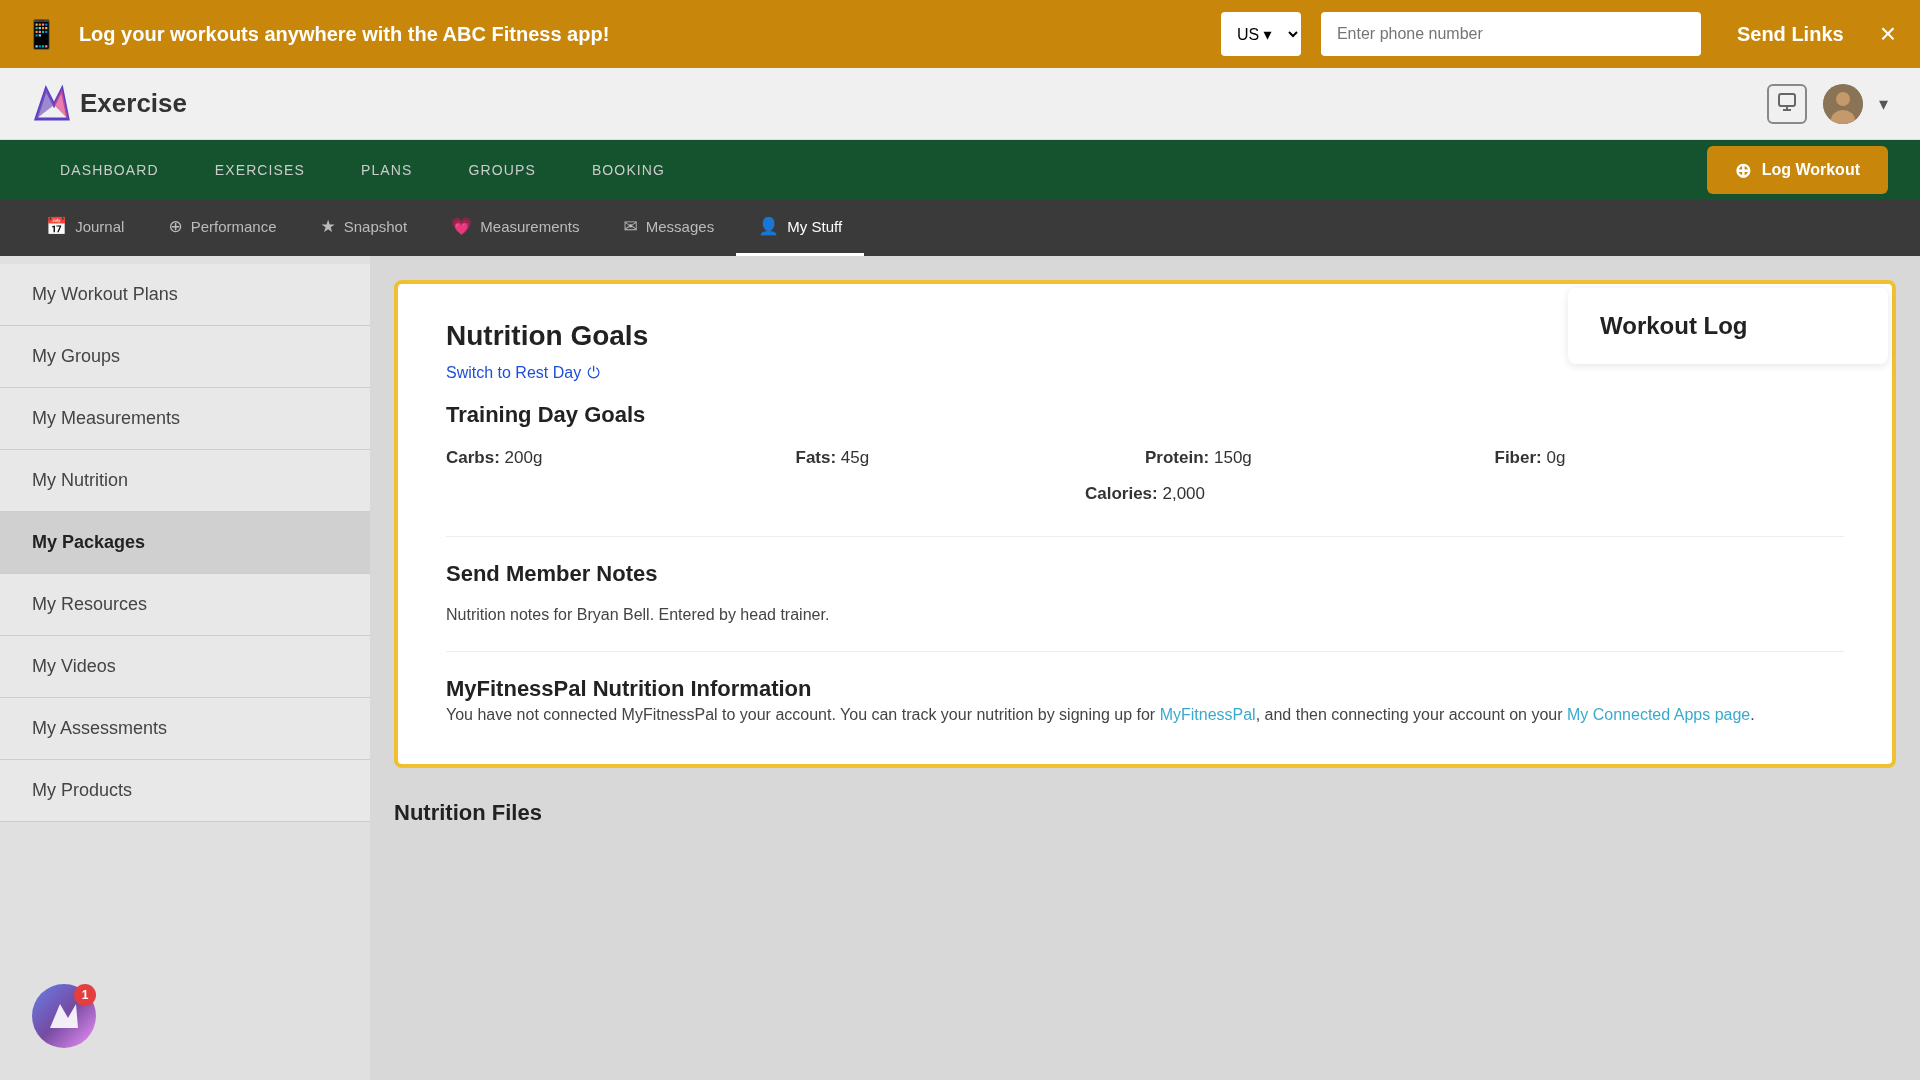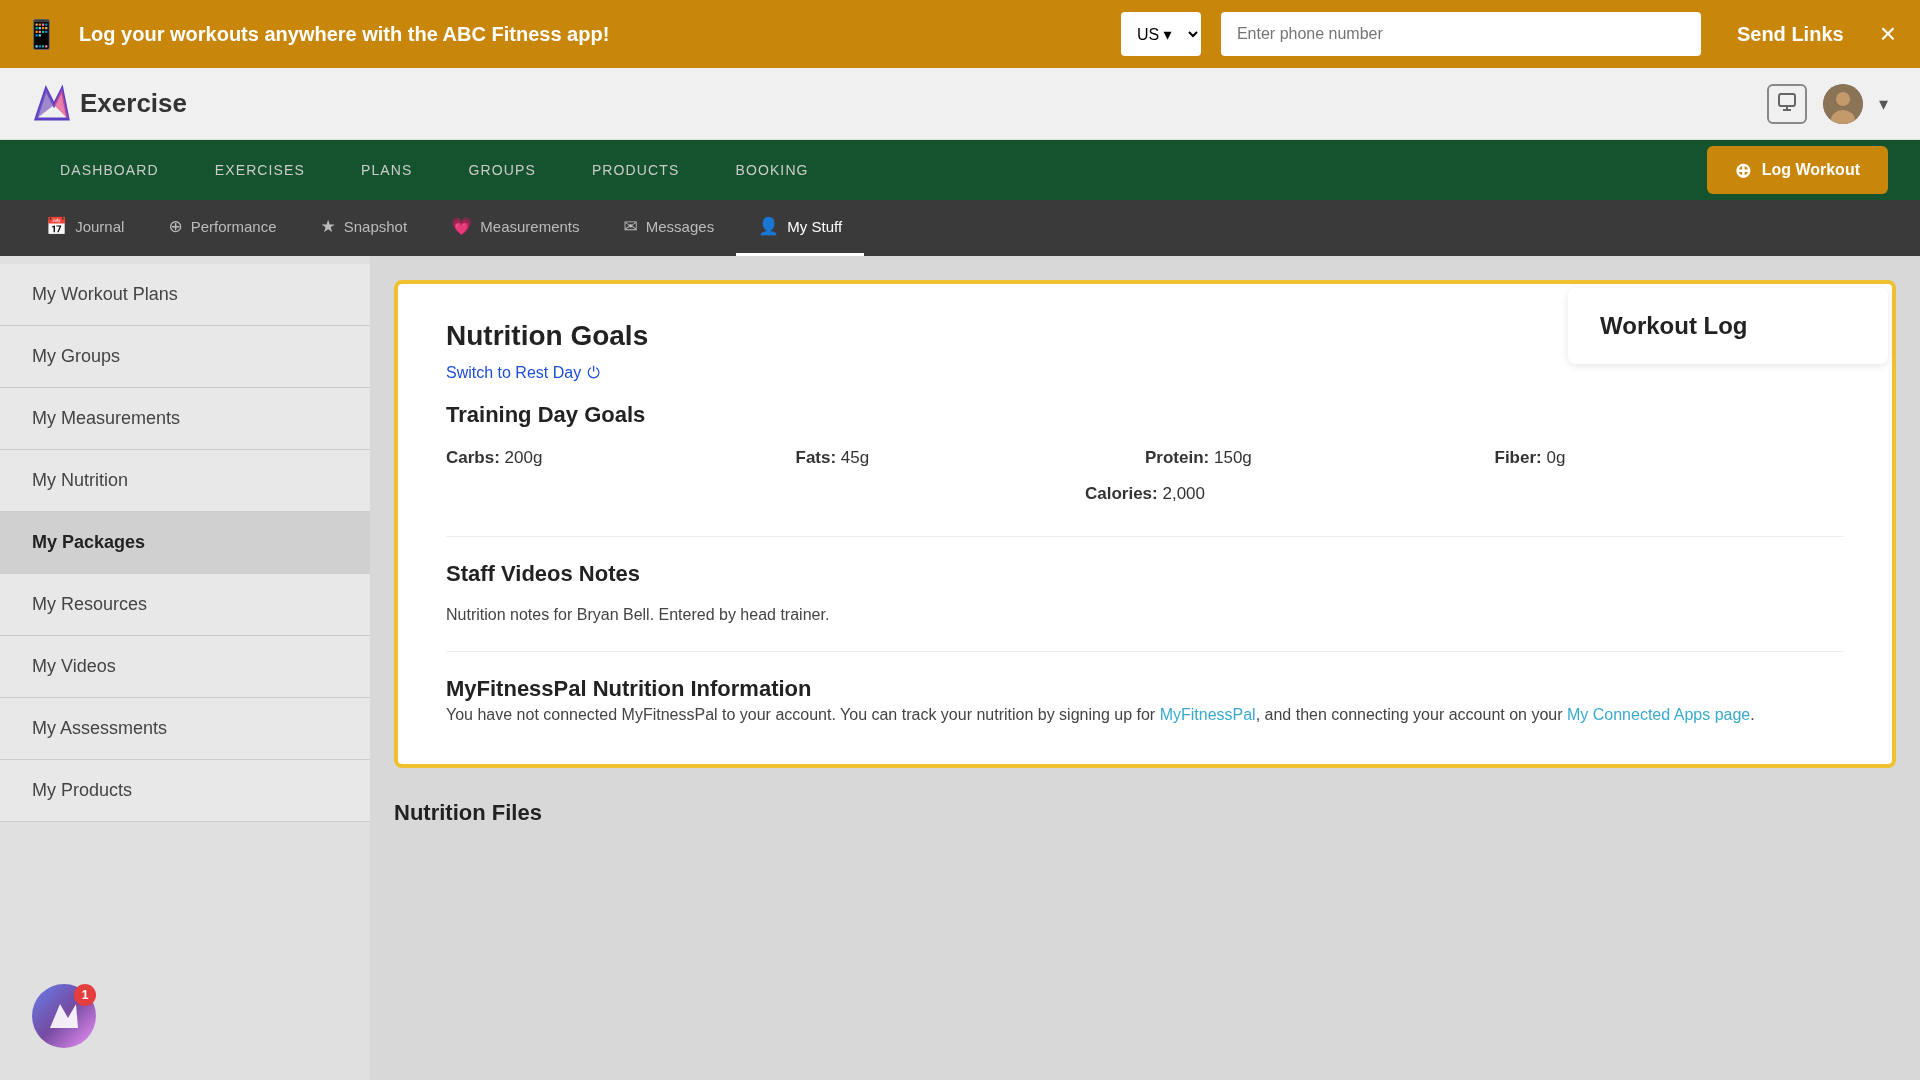--- a/index.html
+++ b/index.html
@@ -29,21 +29,21 @@
       border: none;
       border-radius: 4px;
       padding: 8px 12px;
       font-size: 16px;
       cursor: pointer;
       height: 44px;
       width: 80px;
     }
     .banner-phone-input {
       height: 44px;
-      width: 480px;
+      width: 380px;
       border: none;
       border-radius: 4px;
       padding: 0 16px;
       font-size: 16px;
       color: #999;
     }
     .banner-send-btn {
       background: transparent;
       border: none;
       color: white;
@@ -412,21 +412,20 @@
     <button class="header-dropdown-btn">▾</button>
   </div>
 </div>
 
 <nav class="main-nav">
   <div class="nav-items">
     <button class="nav-item">DASHBOARD</button>
     <button class="nav-item">EXERCISES</button>
     <button class="nav-item">PLANS</button>
     <button class="nav-item">GROUPS</button>
-    <button class="nav-item">PRODUCTS</button>
     <button class="nav-item">BOOKING</button>
   </div>
   <button class="log-workout-btn">
     <span class="plus-circle">⊕</span>
     <span>Log Workout</span>
   </button>
 </nav>
 
 <div class="sub-nav">
   <button class="sub-nav-item">
@@ -501,21 +500,21 @@
         </div>
       </div>
 
       <div class="calories-row">
         <strong>Calories:</strong>
         <span>2,000</span>
       </div>
 
       <div class="section-divider"></div>
 
-      <div class="section-title">Staff Videos Notes</div>
+      <div class="section-title">Send Member Notes</div>
       <div class="section-text">Nutrition notes for Bryan Bell. Entered by head trainer.</div>
 
       <div class="mfp-section">
         <div class="section-divider"></div>
         <div class="mfp-title">MyFitnessPal Nutrition Information</div>
         <div class="mfp-text">
           <span>You have not connected MyFitnessPal to your account. You can track your nutrition by signing up for </span><a class="mfp-link">MyFitnessPal</a><span>, and then connecting your account on your </span><a class="mfp-link">My Connected Apps page</a><span>.</span>
         </div>
       </div>
     </div>

